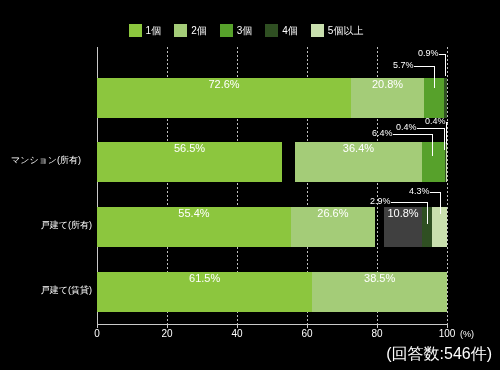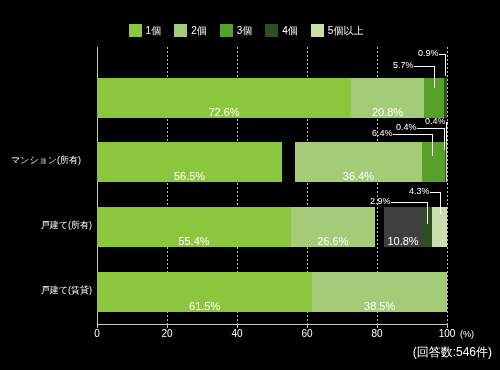--- a/index.html
+++ b/index.html
@@ -20,32 +20,32 @@
   .gridline{position:absolute;top:0;bottom:0;width:1px;
             background-image:linear-gradient(to bottom,#bdbdbd 50%,transparent 50%);
             background-size:1px 4px;}
   #axis-x{position:absolute;left:97px;top:324px;width:351px;height:1px;background:#c9c9c9;}
   #axis-y{position:absolute;left:97px;top:47px;width:1px;height:278px;background:#c9c9c9;}
   .tickmark{position:absolute;top:324px;width:1px;height:4px;background:#c9c9c9;}
 
   
   .bar-row{position:absolute;left:0;height:40px;width:350px;}
   .bar-seg{position:absolute;top:0;height:40px;display:flex;
-           align-items:flex-end;justify-content:center;overflow:hidden;}
+           align-items:flex-start;justify-content:center;overflow:hidden;}
   .seg-label{font-size:11px;color:#fff;white-space:nowrap;}
 
   
   .callout{position:absolute;font-size:9px;color:#fff;white-space:nowrap;}
   .leader{position:absolute;background:#fff;}
 
   
   .xtick{position:absolute;top:328px;font-size:10px;color:#fff;
          text-align:center;width:40px;}
   #unit-label{position:absolute;font-size:9px;color:#fff;}
-  #response-count{position:absolute;right:8px;top:344px;font-size:12px;color:#fff;}
+  #response-count{position:absolute;right:8px;top:344px;font-size:16px;color:#fff;}
 </style>
 </head>
 <body>
 
 <div id="chart-root">
 
   <div id="legend">
       <div class="legend-item">
         <span class="legend-swatch" style="background: rgb(140, 198, 62);"></span>
         <span class="legend-label">1個</span>

